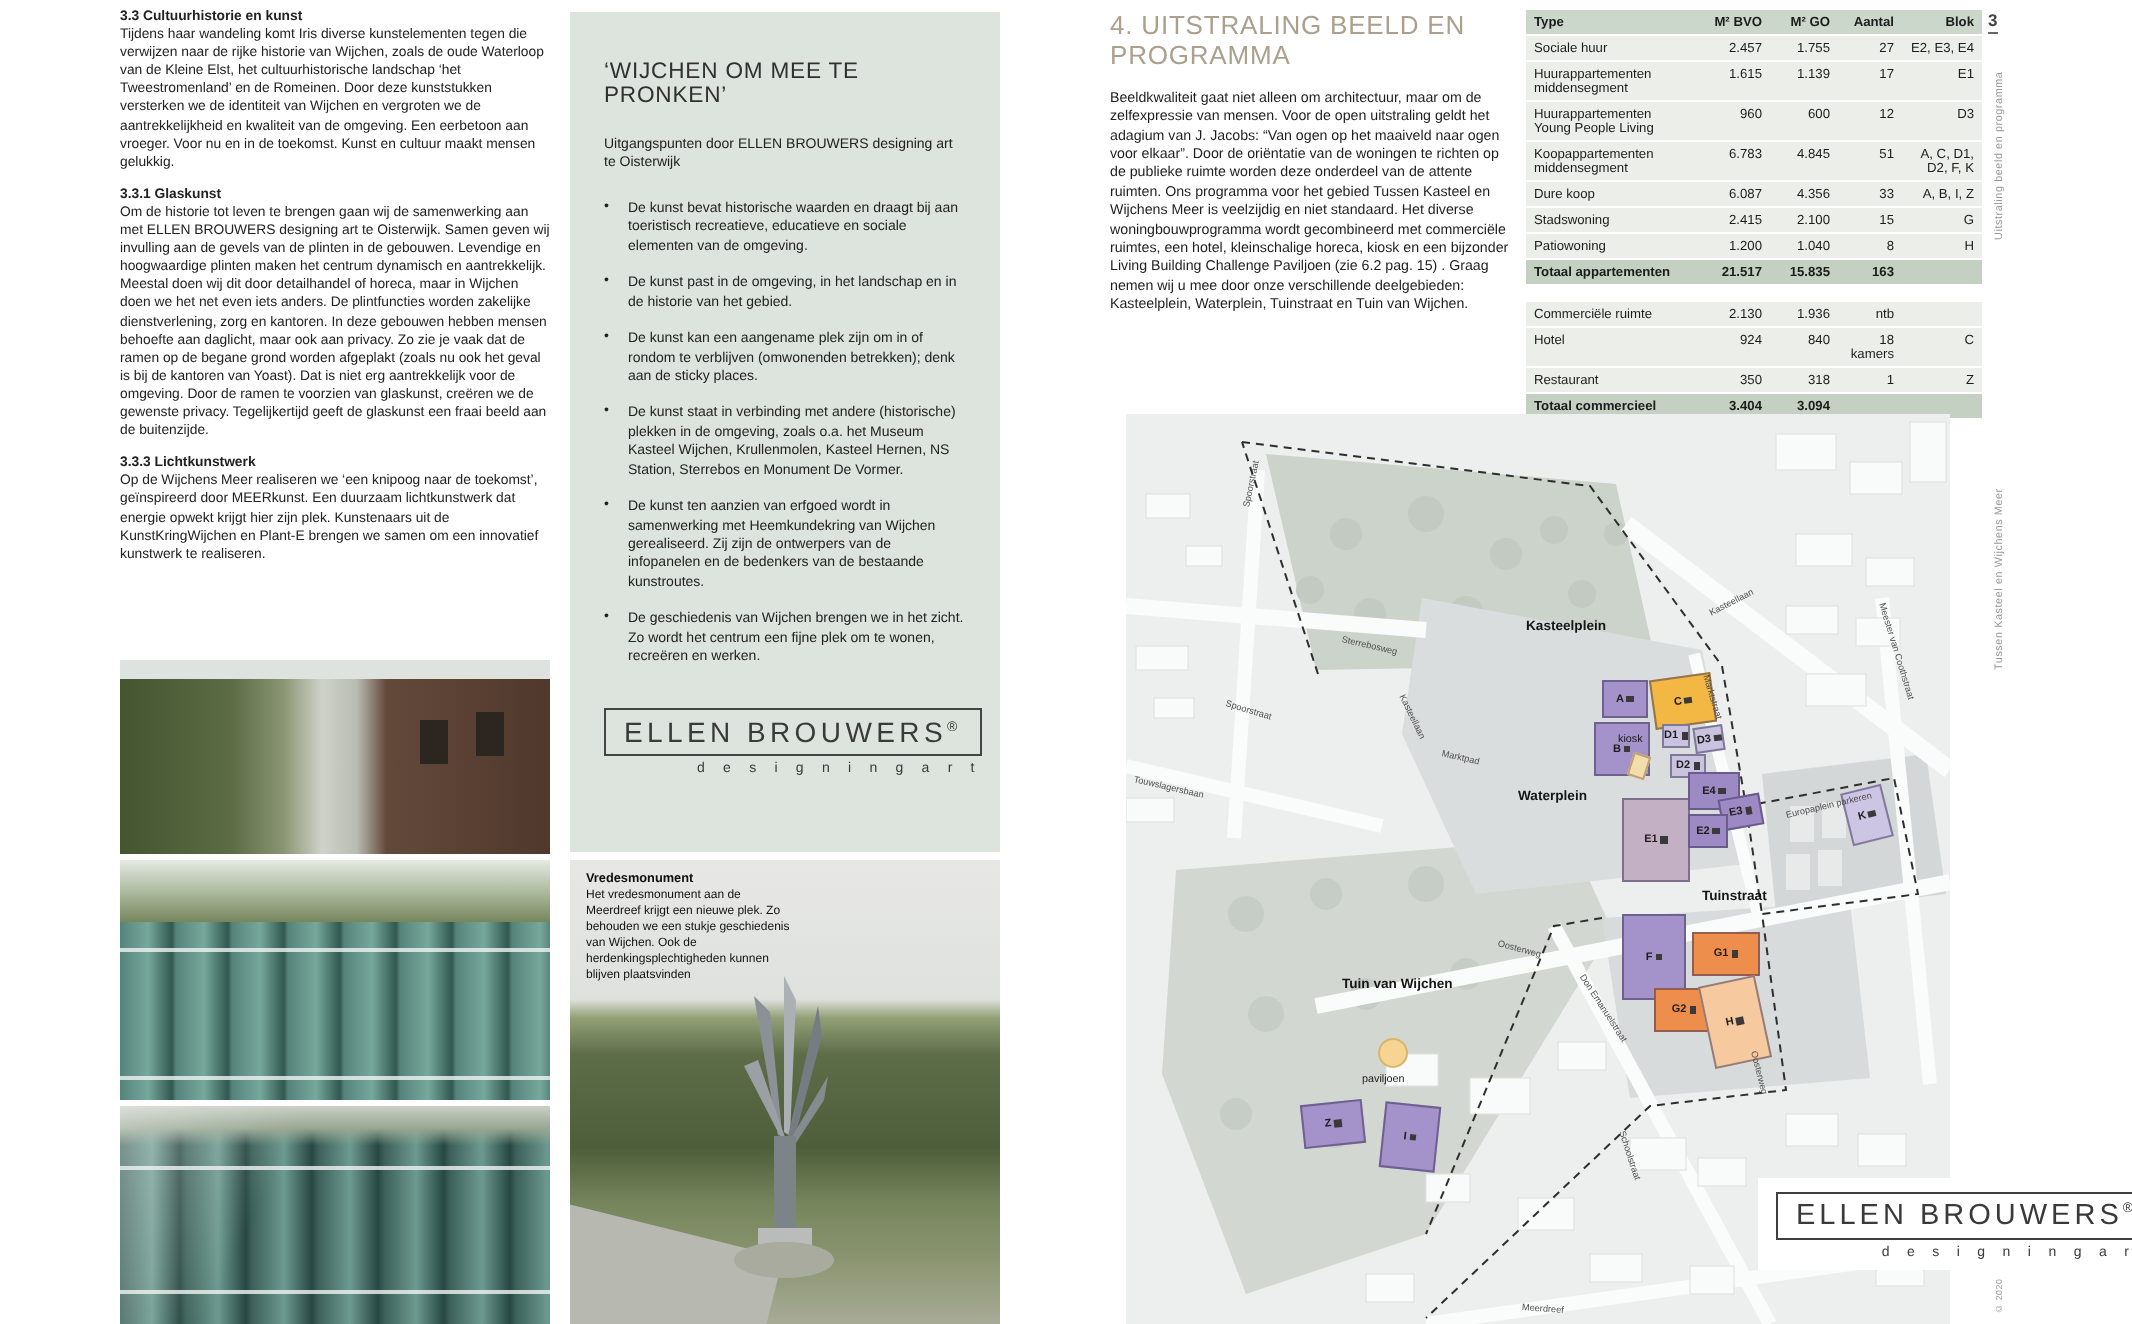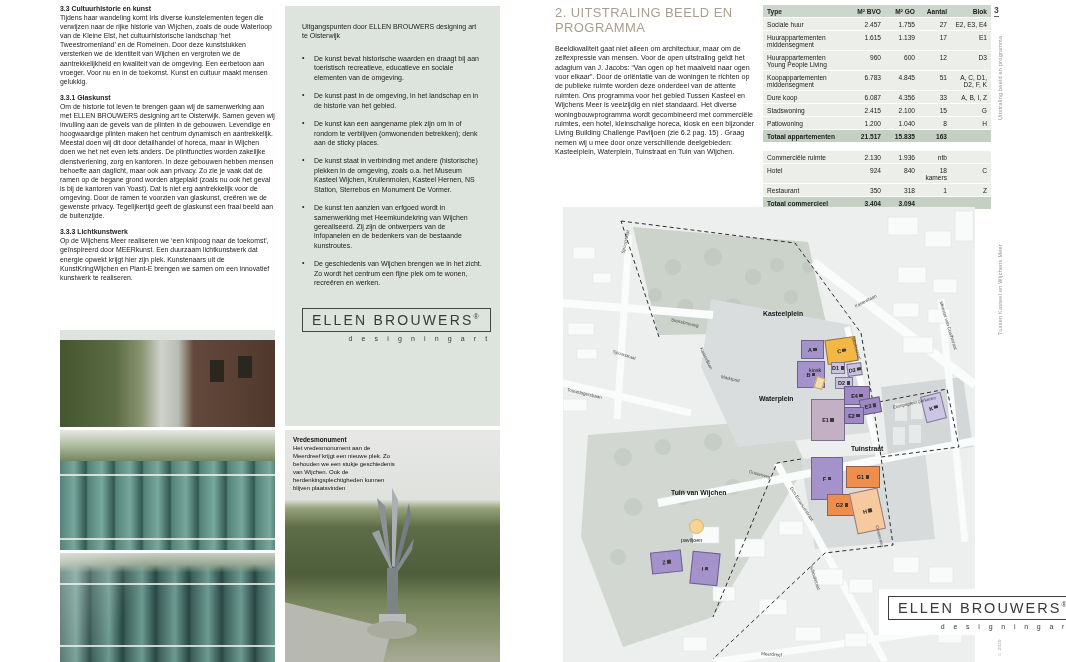--- a/index.html
+++ b/index.html
@@ -103,20 +103,21 @@
   <div class="photo photo2">
     <div class="hline" style="top:44px;"></div>
     <div class="hline" style="top:108px;"></div>
   </div>
   <div class="photo photo3">
     <div class="hline" style="top:30px;"></div>
     <div class="hline" style="top:92px;"></div>
   </div>
 
   <div class="pronken">
+    <div class="p-title">‘WIJCHEN OM MEE TE PRONKEN’</div>
     <div class="p-sub">Uitgangspunten door ELLEN BROUWERS designing art te Oisterwijk</div>
     <div id="bullets">
         <div class="bullet">
           <span class="dot">•</span>
           <span class="btext">De kunst bevat historische waarden en draagt bij aan toeristisch recreatieve, educatieve en sociale elementen van de omgeving.</span>
         </div>
         <div class="bullet">
           <span class="dot">•</span>
           <span class="btext">De kunst past in de omgeving, in het landschap en in de historie van het gebied.</span>
         </div>
@@ -155,21 +156,21 @@
       <rect x="12" y="136" width="27" height="10" fill="#b9bcba"></rect>
       <ellipse cx="25" cy="152" rx="25" ry="9" fill="#a9ab9f"></ellipse>
     </svg>
     <div class="cap">
       <div class="cap-title">Vredesmonument</div>
       <div class="cap-body">Het vredesmonument aan de Meerdreef krijgt een nieuwe plek. Zo behouden we een stukje geschiedenis van Wijchen. Ook de herdenkingsplechtigheden kunnen blijven plaatsvinden</div>
     </div>
   </div>
 
   <div class="main-col">
-    <h1 class="m-head">2. UITSTRALING BEELD EN PROGRAMMA</h1>
+    <h1 class="m-head">4. UITSTRALING BEELD EN PROGRAMMA</h1>
     <p class="m-body">Beeldkwaliteit gaat niet alleen om architectuur, maar om de zelfexpressie van mensen. Voor de open uitstraling geldt het adagium van J. Jacobs: “Van ogen op het maaiveld naar ogen voor elkaar”. Door de oriëntatie van de woningen te richten op de publieke ruimte worden deze onderdeel van de attente ruimten. Ons programma voor het gebied Tussen Kasteel en Wijchens Meer is veelzijdig en niet standaard. Het diverse woningbouwprogramma wordt gecombineerd met commerciële ruimtes, een hotel, kleinschalige horeca, kiosk en een bijzonder Living Building Challenge Paviljoen (zie 6.2 pag. 15) . Graag nemen wij u mee door onze verschillende deelgebieden: Kasteelplein, Waterplein, Tuinstraat en Tuin van Wijchen.</p>
   </div>
 
   <table id="program-table">
       <colgroup>
         <col style="width: 86px;">
         <col style="width: 36px;">
         <col style="width: 34px;">
         <col style="width: 32px;">
         <col style="width: 40px;">

